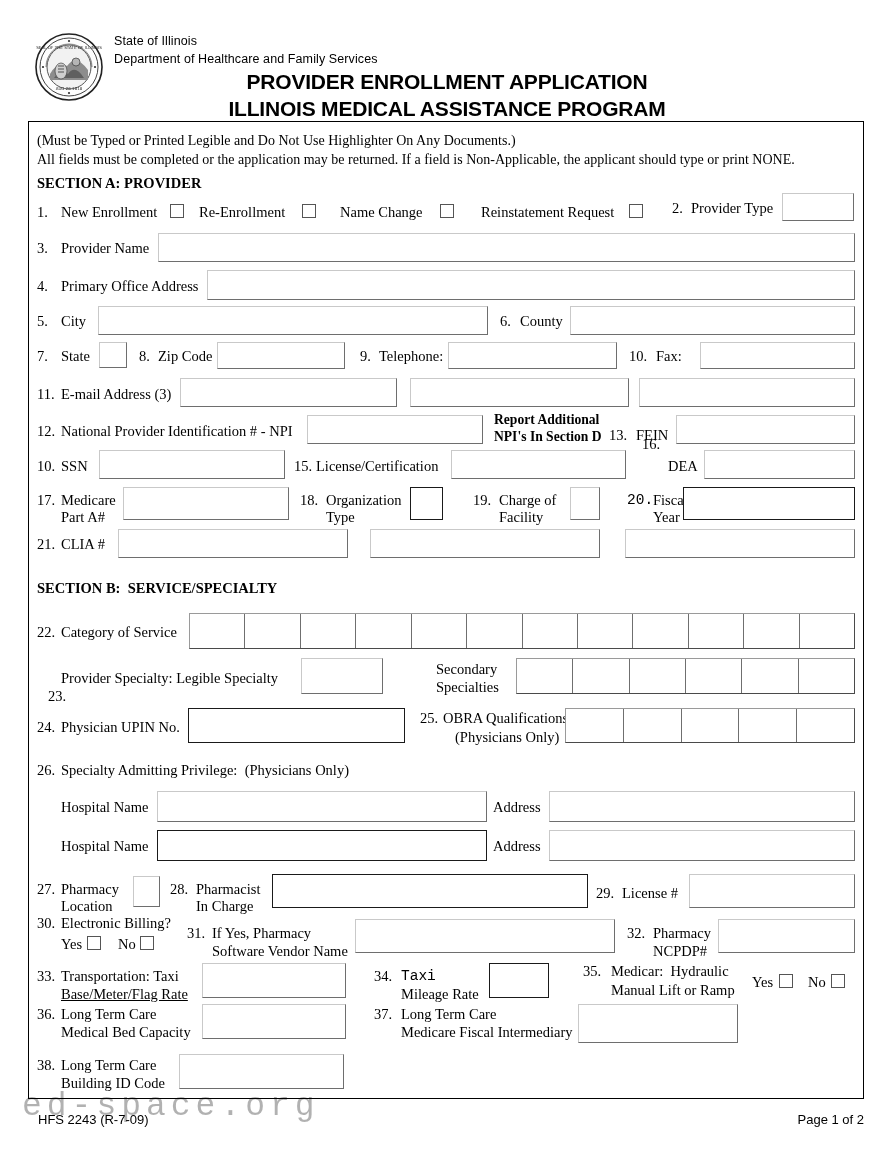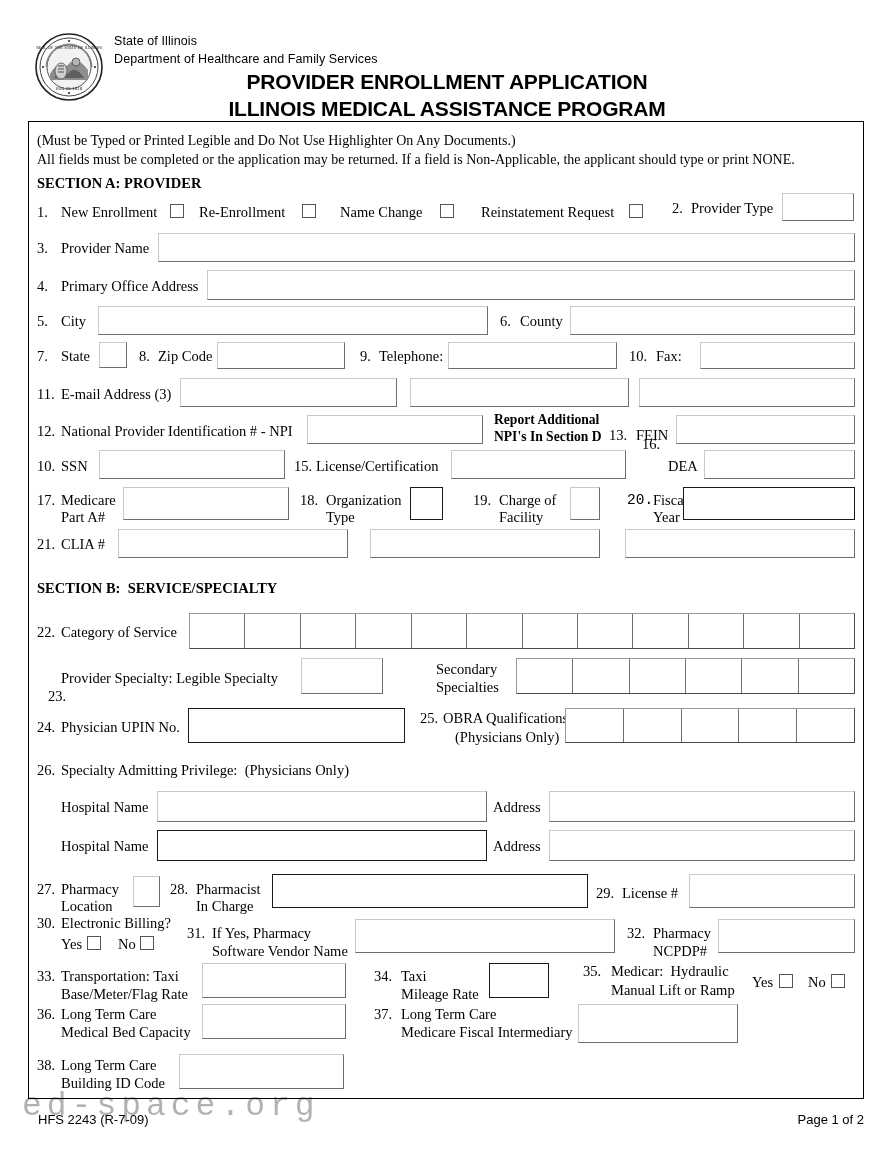--- a/index.html
+++ b/index.html
@@ -266,24 +266,24 @@
   <div class="t" style="left:212px;top:925px;">If Yes, Pharmacy</div>
   <div class="t" style="left:212px;top:943px;">Software Vendor Name</div>
   <div class="fb" style="left:355px;top:919px;width:260px;height:34px;"></div>
   <div class="t" style="left:627px;top:925px;">32.</div>
   <div class="t" style="left:653px;top:925px;">Pharmacy</div>
   <div class="t" style="left:653px;top:943px;">NCPDP#</div>
   <div class="fb" style="left:718px;top:919px;width:137px;height:34px;"></div>
 
   <div class="t" style="left:37px;top:968px;">33.</div>
   <div class="t" style="left:61px;top:968px;">Transportation: Taxi</div>
-  <div class="t" style="left:61px;top:986px;">Base/Meter/Flag Rate</div>
+  <div class="t" style="left:61px;top:986px;text-decoration:underline;">Base/Meter/Flag Rate</div>
   <div class="fb" style="left:202px;top:963px;width:144px;height:35px;"></div>
   <div class="t" style="left:374px;top:968px;">34.</div>
-  <div class="t" style="left:401px;top:968px;">Taxi</div>
+  <div class="t" style="left:401px;top:968px;font-family:Liberation Mono, monospace;">Taxi</div>
   <div class="t" style="left:401px;top:986px;">Mileage Rate</div>
   <div class="fb dark" style="left:489px;top:963px;width:60px;height:35px;"></div>
   <div class="t" style="left:583px;top:963px;">35.</div>
   <div class="t" style="left:611px;top:963px;">Medicar:  Hydraulic</div>
   <div class="t" style="left:611px;top:982px;">Manual Lift or Ramp</div>
   <div class="t" style="left:752px;top:974px;">Yes</div>
   <div class="cb" style="left:779px;top:974px;"></div>
   <div class="t" style="left:808px;top:974px;">No</div>
   <div class="cb" style="left:831px;top:974px;"></div>
 

